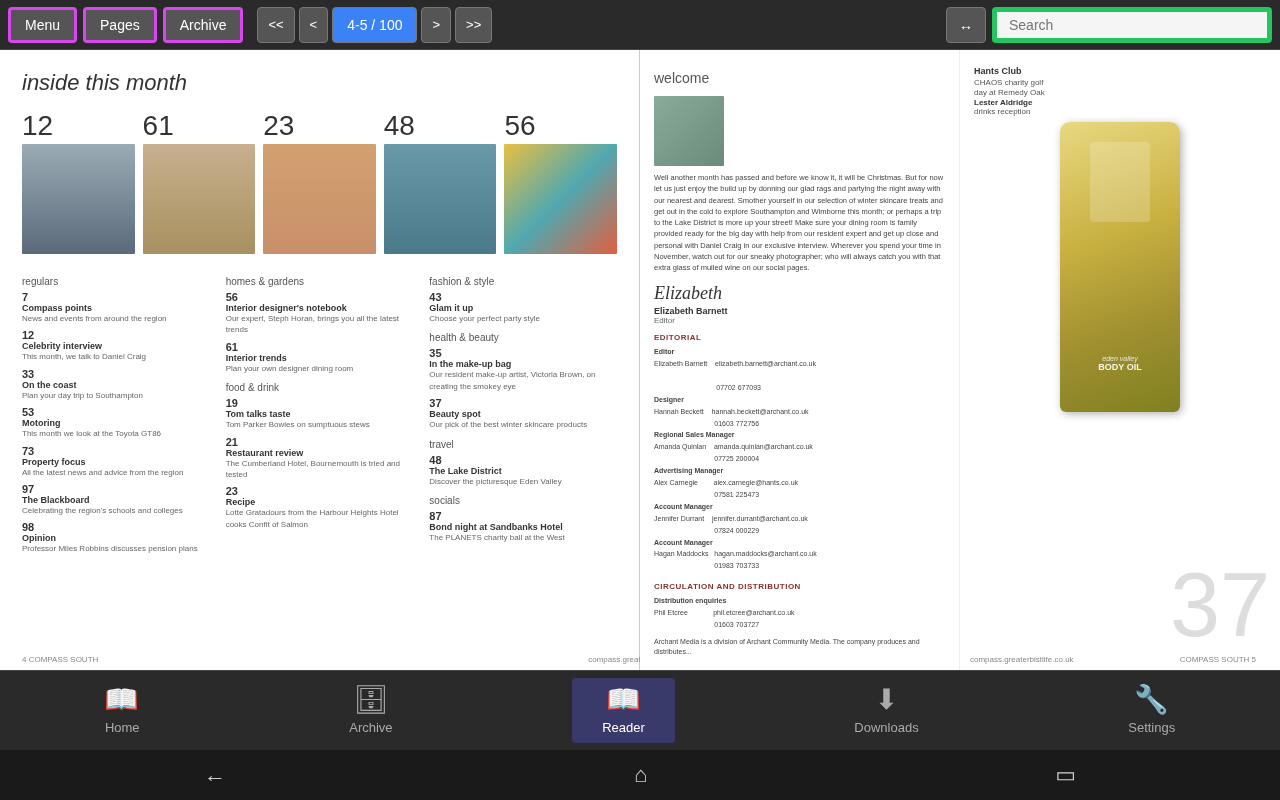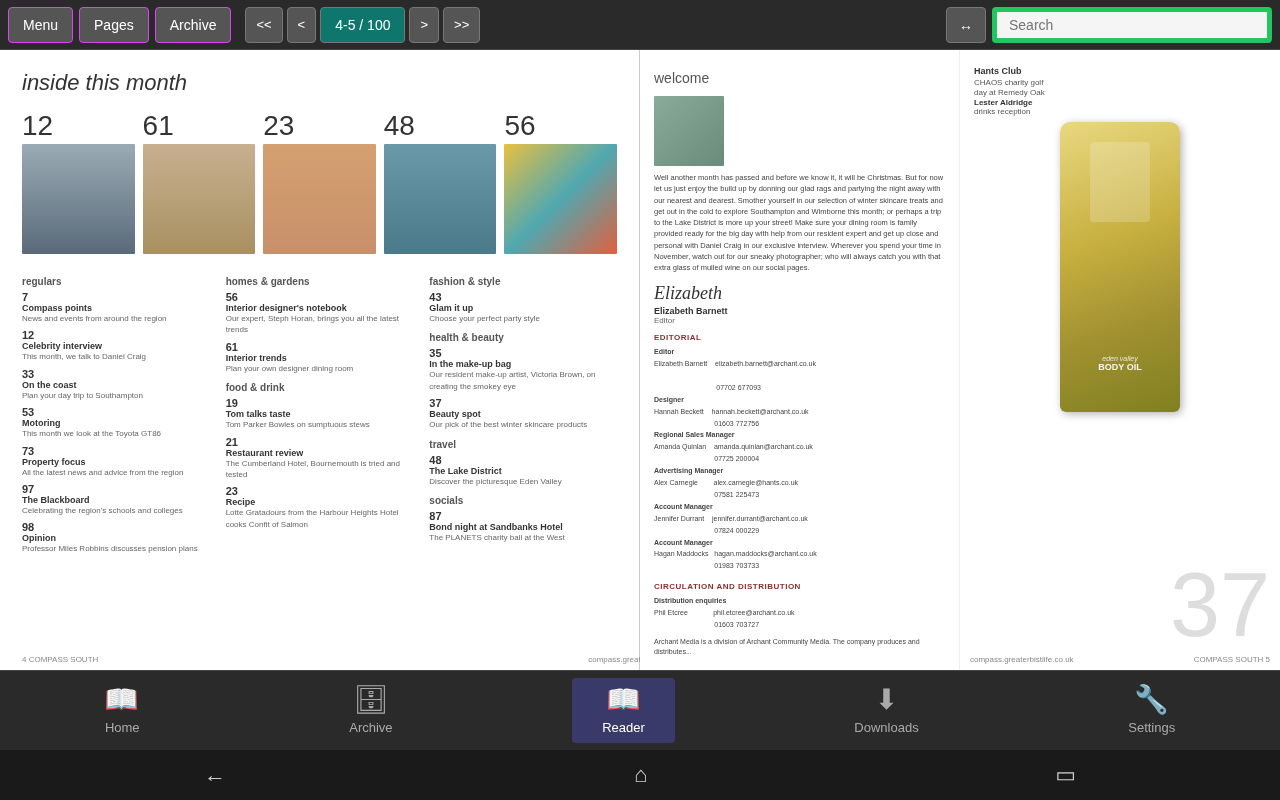--- a/index.html
+++ b/index.html
@@ -11,21 +11,21 @@
       background: #2a2a2a;
       display: flex;
       align-items: center;
       padding: 0 8px;
       gap: 6px;
       border-bottom: 1px solid #444;
     }
     .toolbar-btn {
       background: #555;
       color: #fff;
-      border: 1px solid #d946ef;
+      border: 3px solid #d946ef;
       border-radius: 4px;
       padding: 6px 14px;
       font-size: 14px;
       cursor: pointer;
       height: 36px;
     }
     .nav-group {
       display: flex;
       gap: 4px;
       margin-left: 8px;
@@ -34,21 +34,21 @@
       background: #555;
       color: #fff;
       border: 1px solid #777;
       border-radius: 4px;
       padding: 6px 10px;
       font-size: 13px;
       cursor: pointer;
       height: 36px;
     }
     .page-indicator {
-      background: #0f766e;
+      background: #3b82f6;
       color: #fff;
       border: 1px solid #777;
       border-radius: 4px;
       padding: 6px 14px;
       font-size: 14px;
       height: 36px;
       display: flex;
       align-items: center;
     }
     .fit-btn {
@@ -143,21 +143,21 @@
     .contents-grid {
       display: grid;
       grid-template-columns: 1fr 1fr 1fr;
       gap: 0 16px;
       font-size: 9px;
       color: #333;
     }
 
     .section-title {
       font-size: 10px;
-      font-weight: bold;
+      font-weight: normal;
       color: #555;
       margin-top: 8px;
       margin-bottom: 4px;
       text-transform: lowercase;
     }
 
     .toc-item {
       margin-bottom: 5px;
     }
     .toc-num { font-size: 11px; color: #333; font-weight: bold; }
@@ -423,21 +423,21 @@
               <div style="font-size:7px; color:rgba(255,255,255,0.8); font-style:italic;">eden valley</div>
               <div style="font-size:9px; color:rgba(255,255,255,0.9); font-weight:bold;">BODY OIL</div>
             </div>
           </div>
         </div>
 
         <div style="font-size:90px; font-weight:200; color:#ddd; line-height:1; position:absolute; bottom:20px; right:10px;">37</div>
       </div>
 
       <div style="position:absolute; bottom:6px; left:50%; margin-left:10px; font-size:8px; color:#888;">compass.greaterbistlife.co.uk</div>
-      <div style="position:absolute; bottom:6px; right:10px; font-size:8px; color:#888;">COMPASS SOUTH   5</div>
+      <div style="position:absolute; bottom:6px; right:24px; font-size:8px; color:#888;">COMPASS SOUTH   5</div>
     </div>
 
   </div>
 </div>
 
 <div id="bottom-nav">
   <div class="nav-item">
     <span class="nav-icon">📖</span>
     <span class="nav-label">Home</span>
   </div>

